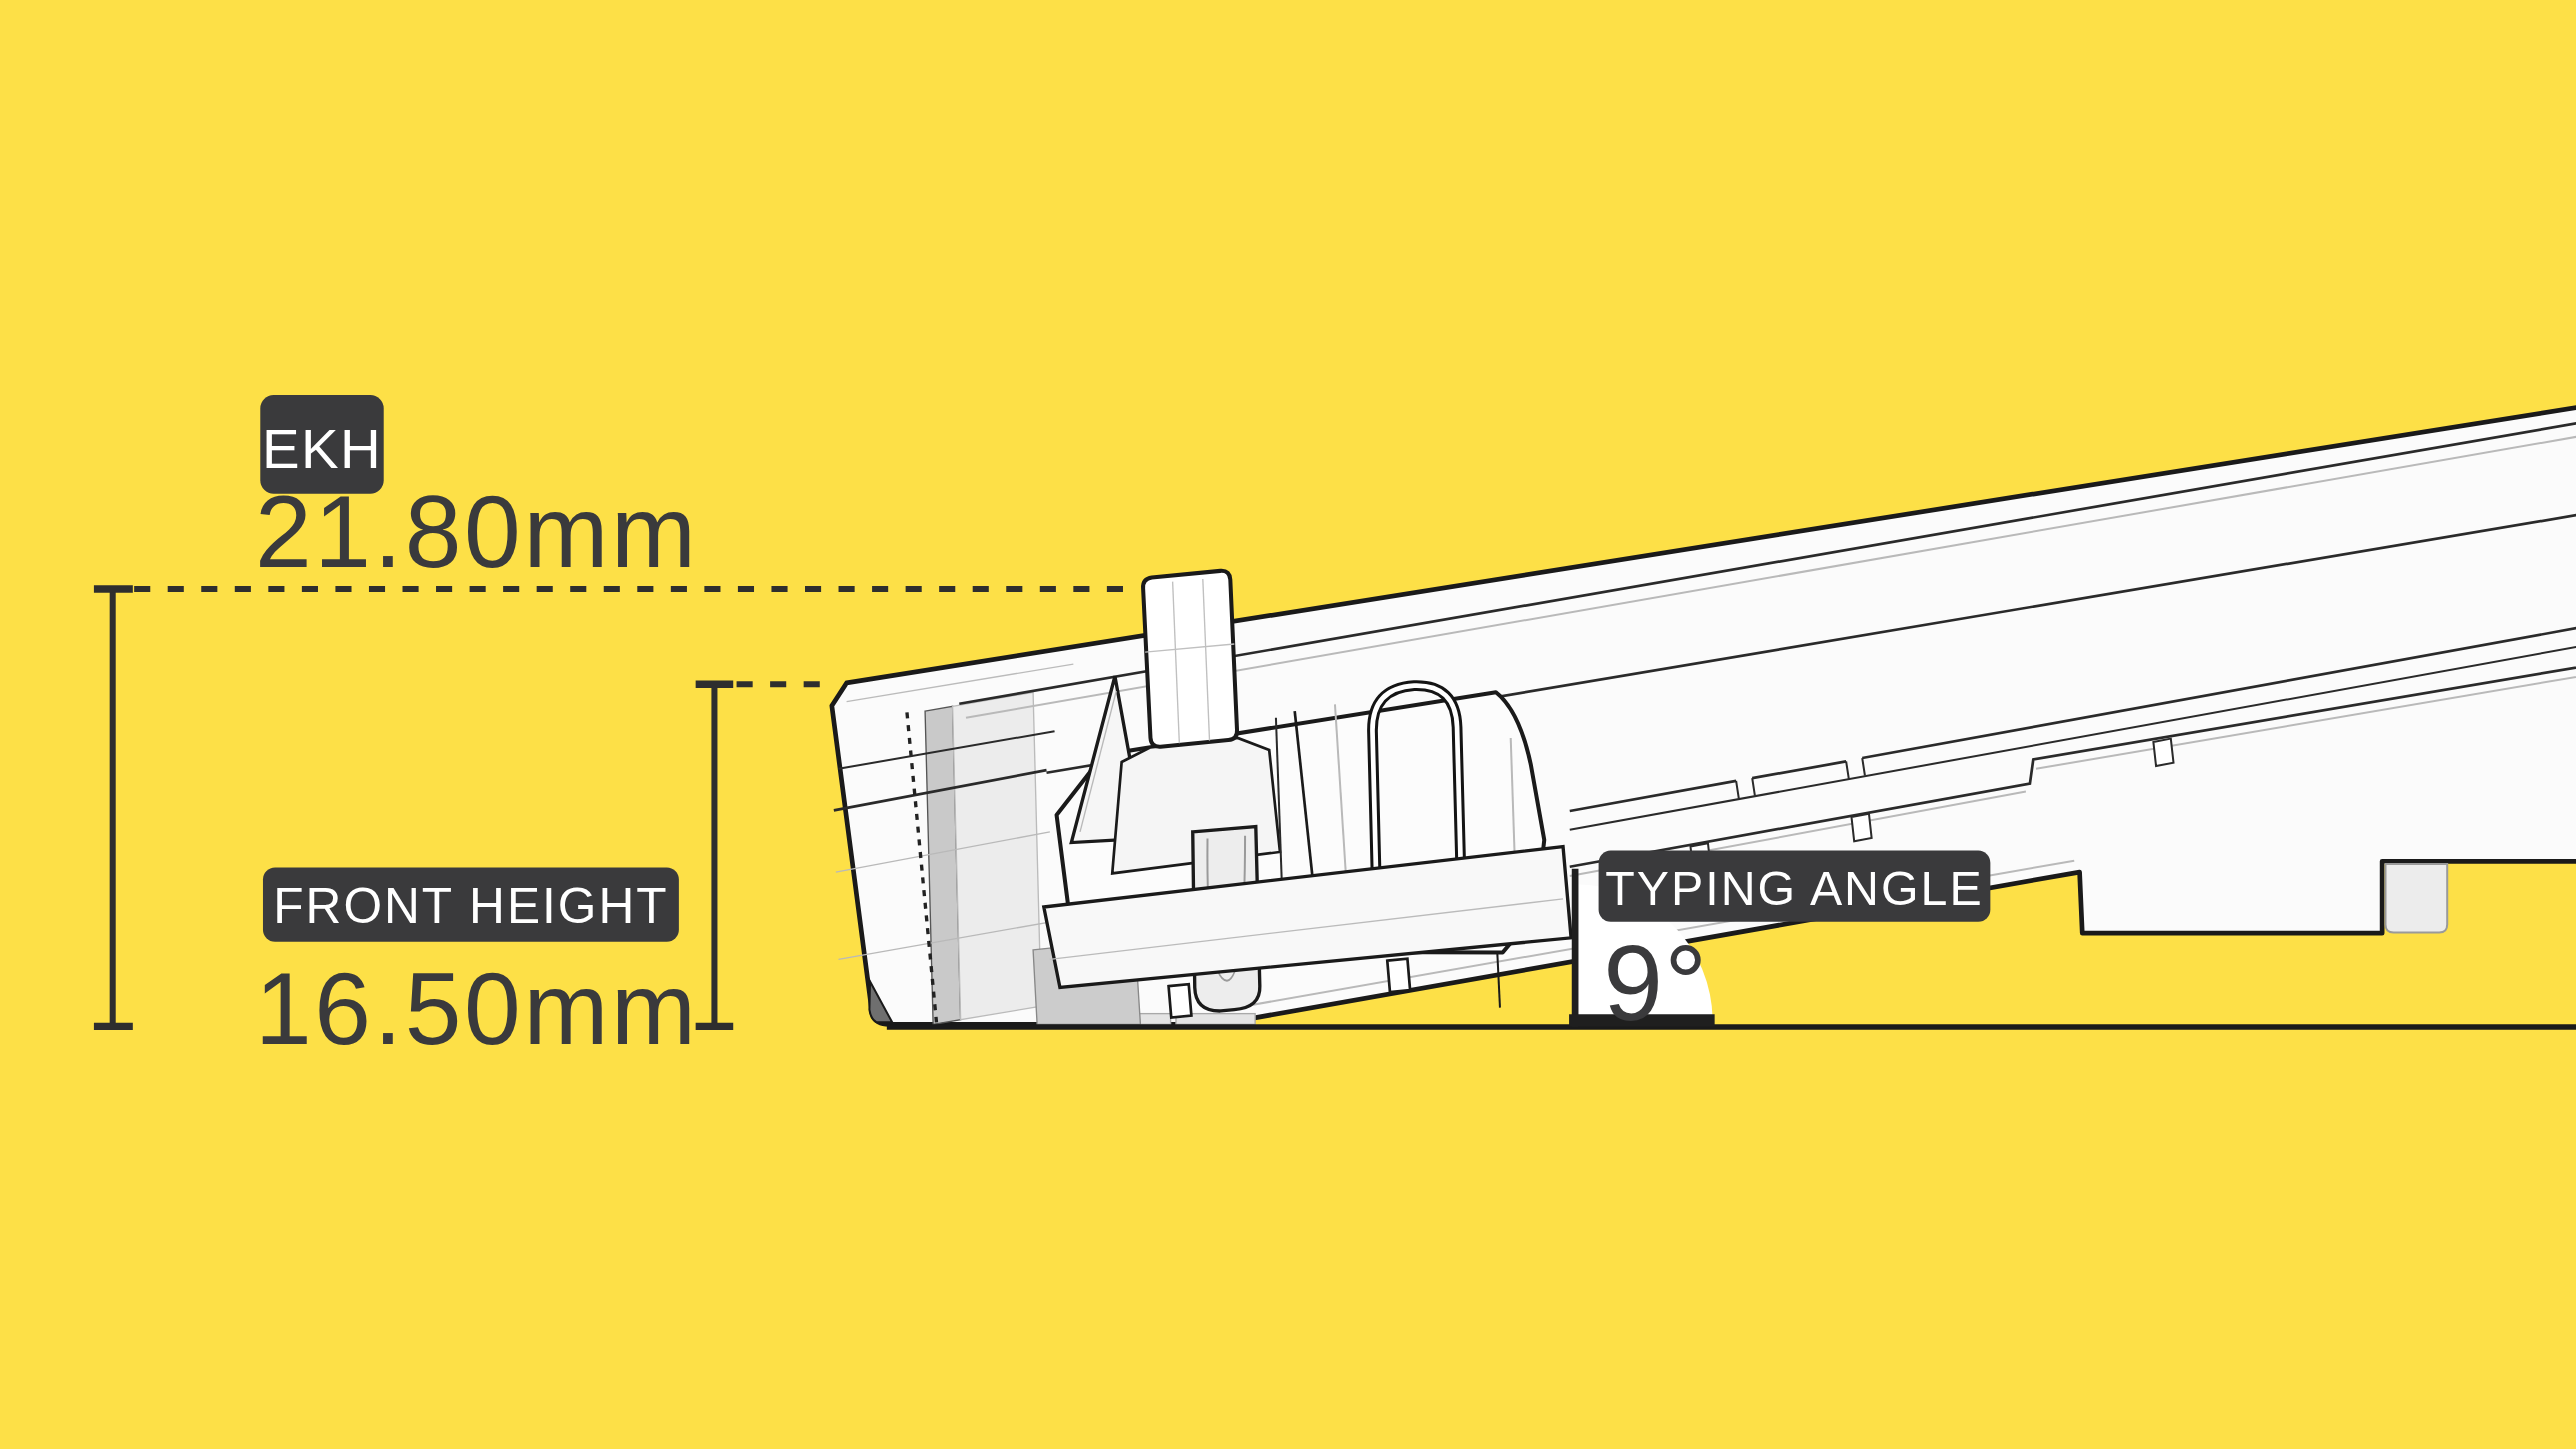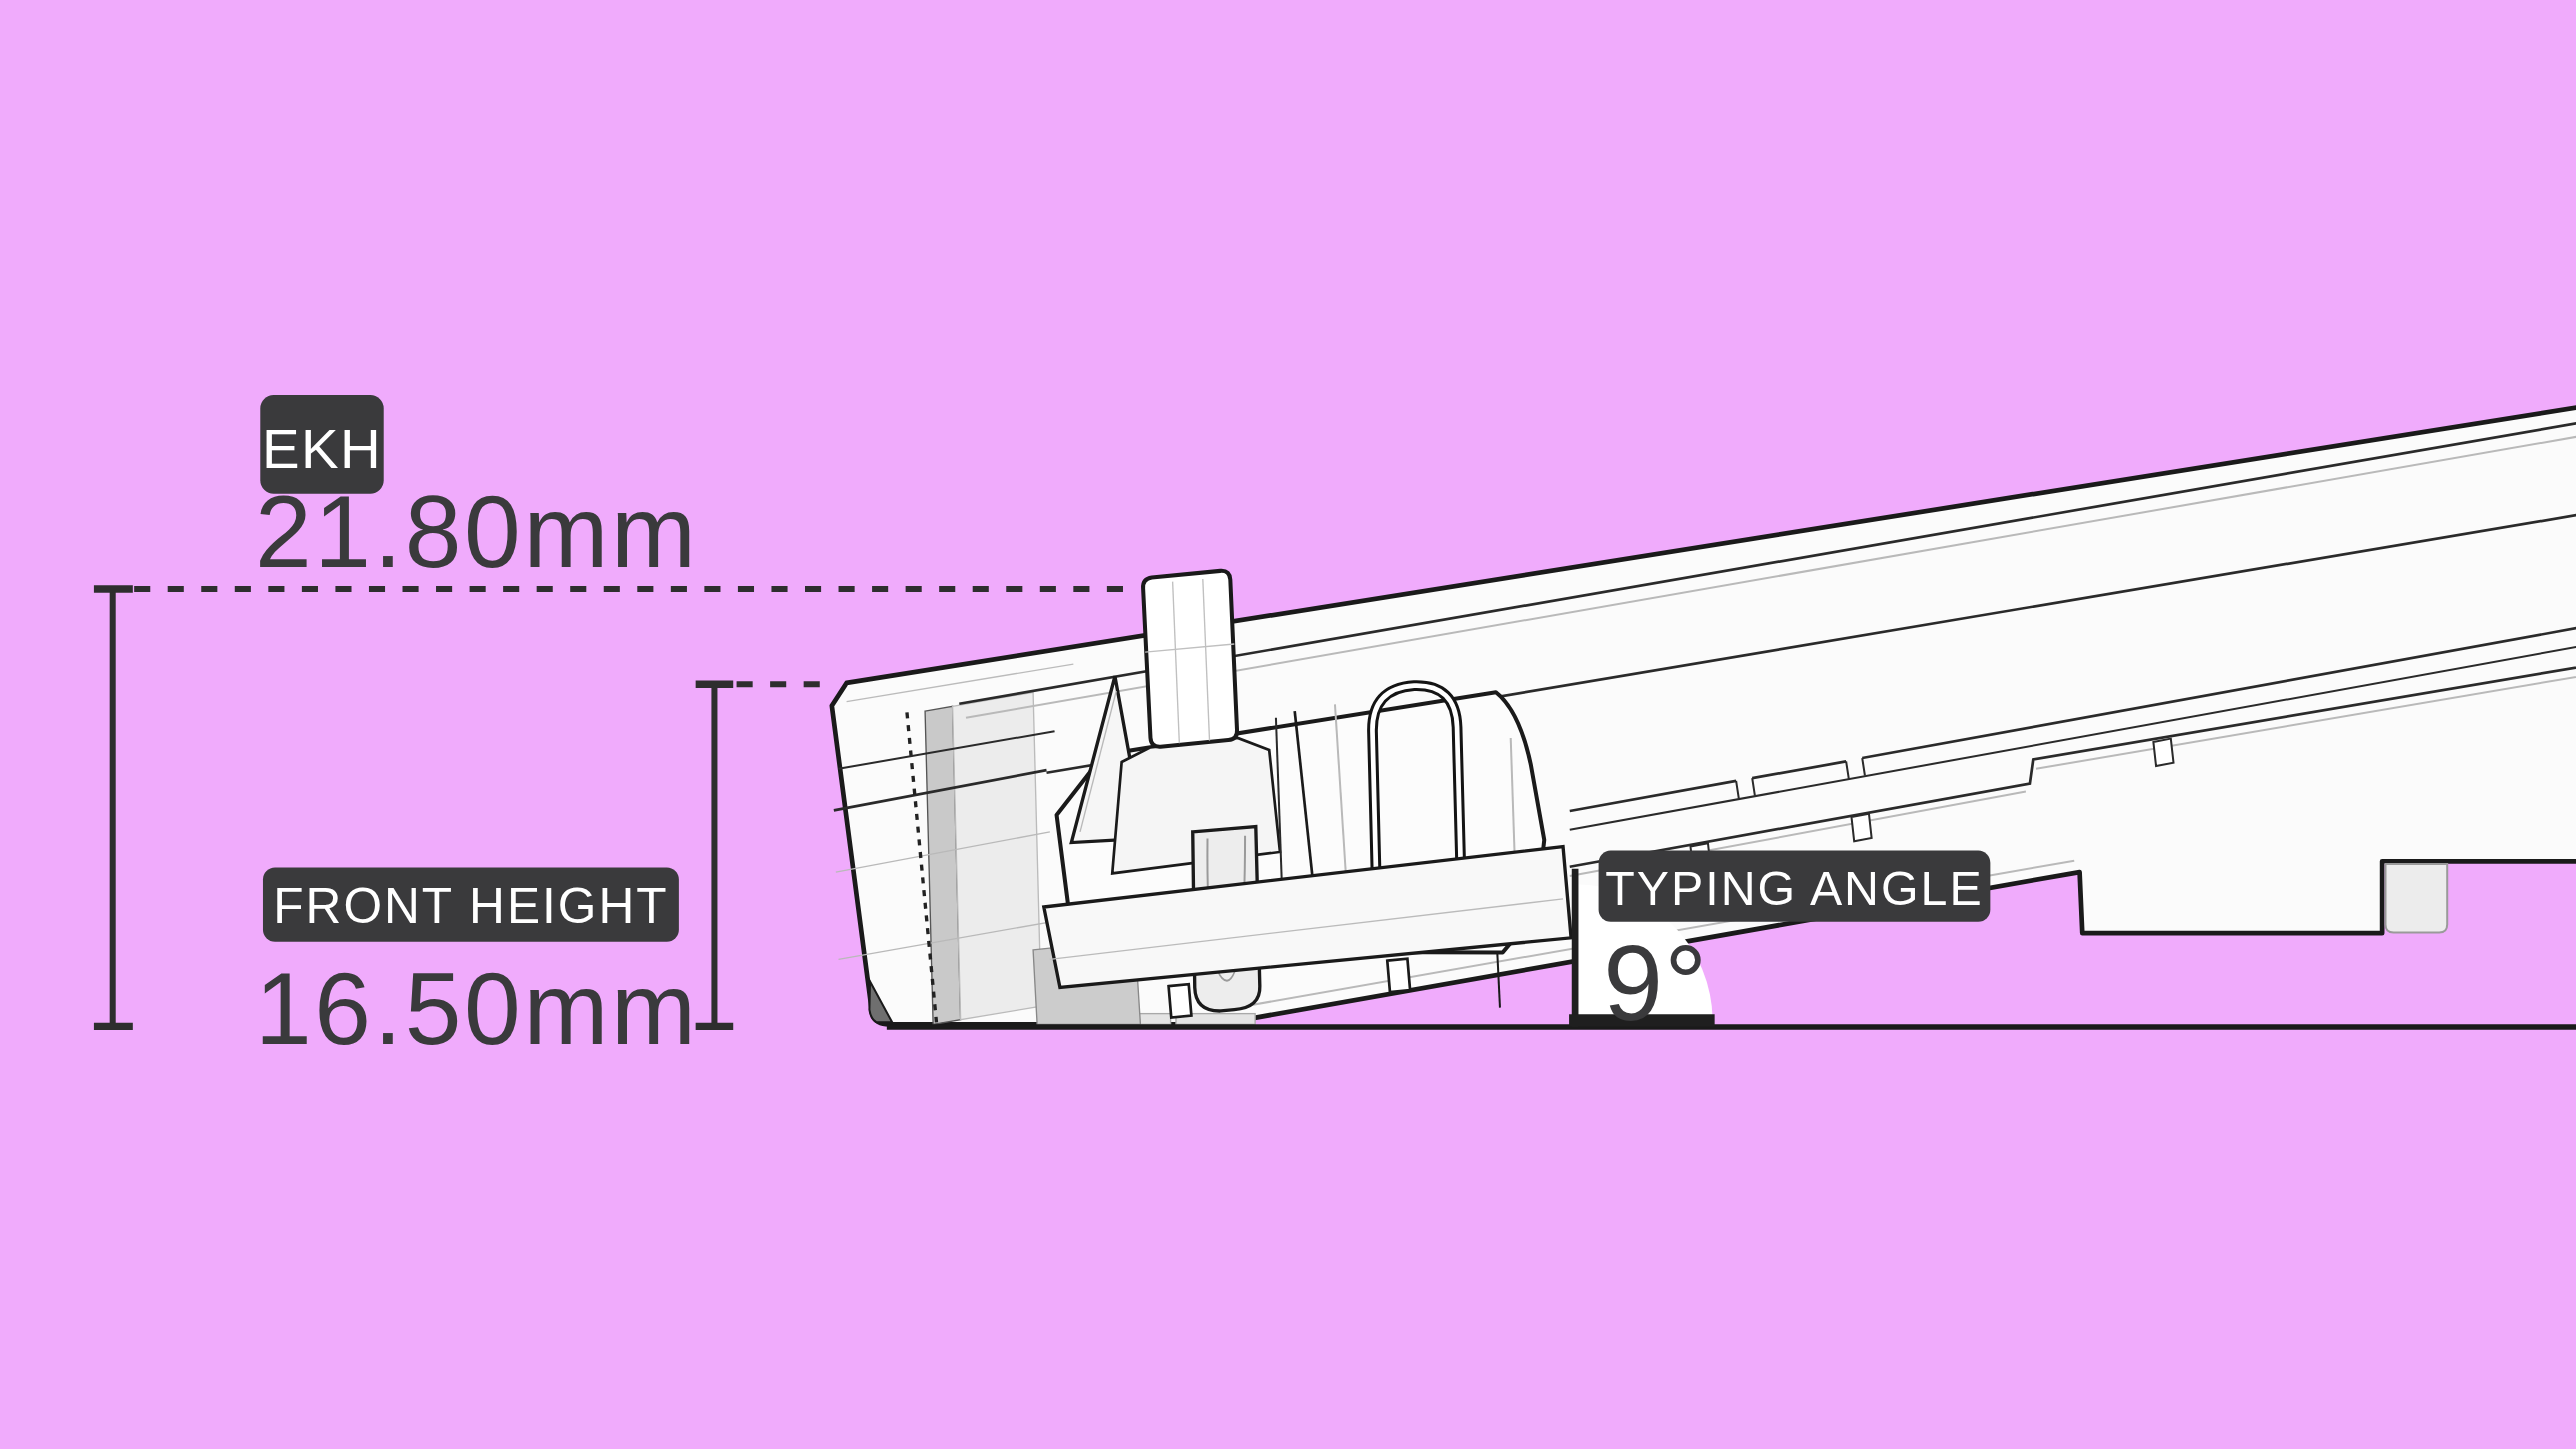--- a/index.html
+++ b/index.html
@@ -1,16 +1,16 @@
 <!DOCTYPE html>
 <html style="font-size:10.7px"><head>
 <meta charset="utf-8">
 <style>
   html,body{margin:0;padding:0;background:#ffffff;}
-  .stage{width:100vw;height:56.25vw;overflow:hidden;background:#f0abfc;}
+  .stage{width:100vw;height:56.25vw;overflow:hidden;background:#fde047;}
   svg{display:block;width:100%;height:100%;}
   text{font-family:"Liberation Sans", sans-serif;}
   .badge-label{fill:#ffffff;}
   .measure{fill:#3a3a3c;}
 </style>
 </head>
 <body>
 
 <div class="stage">
 <svg viewBox="0 0 3840 2160" preserveAspectRatio="xMidYMid meet">

